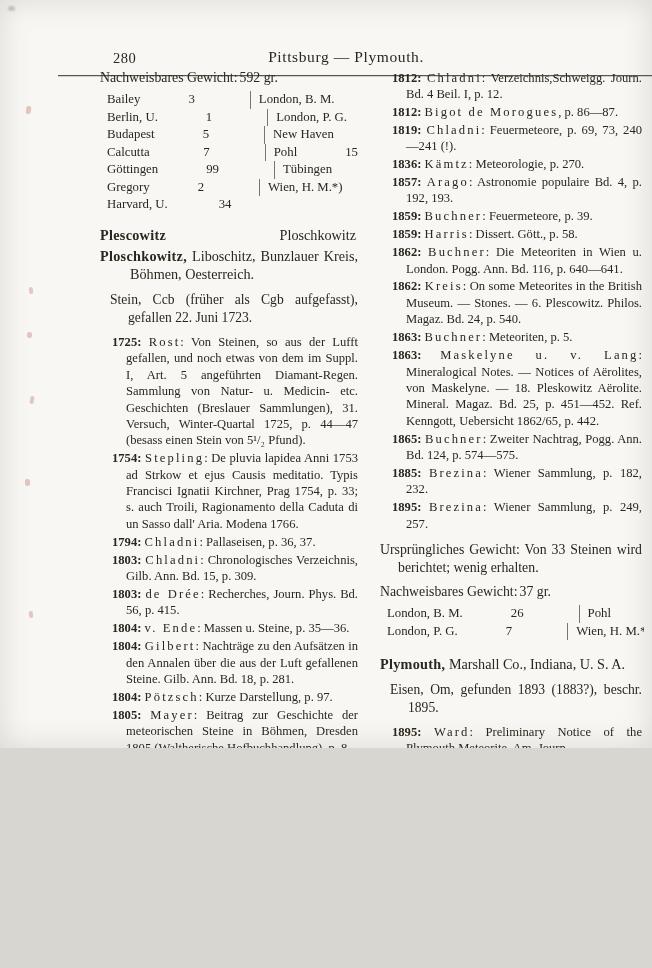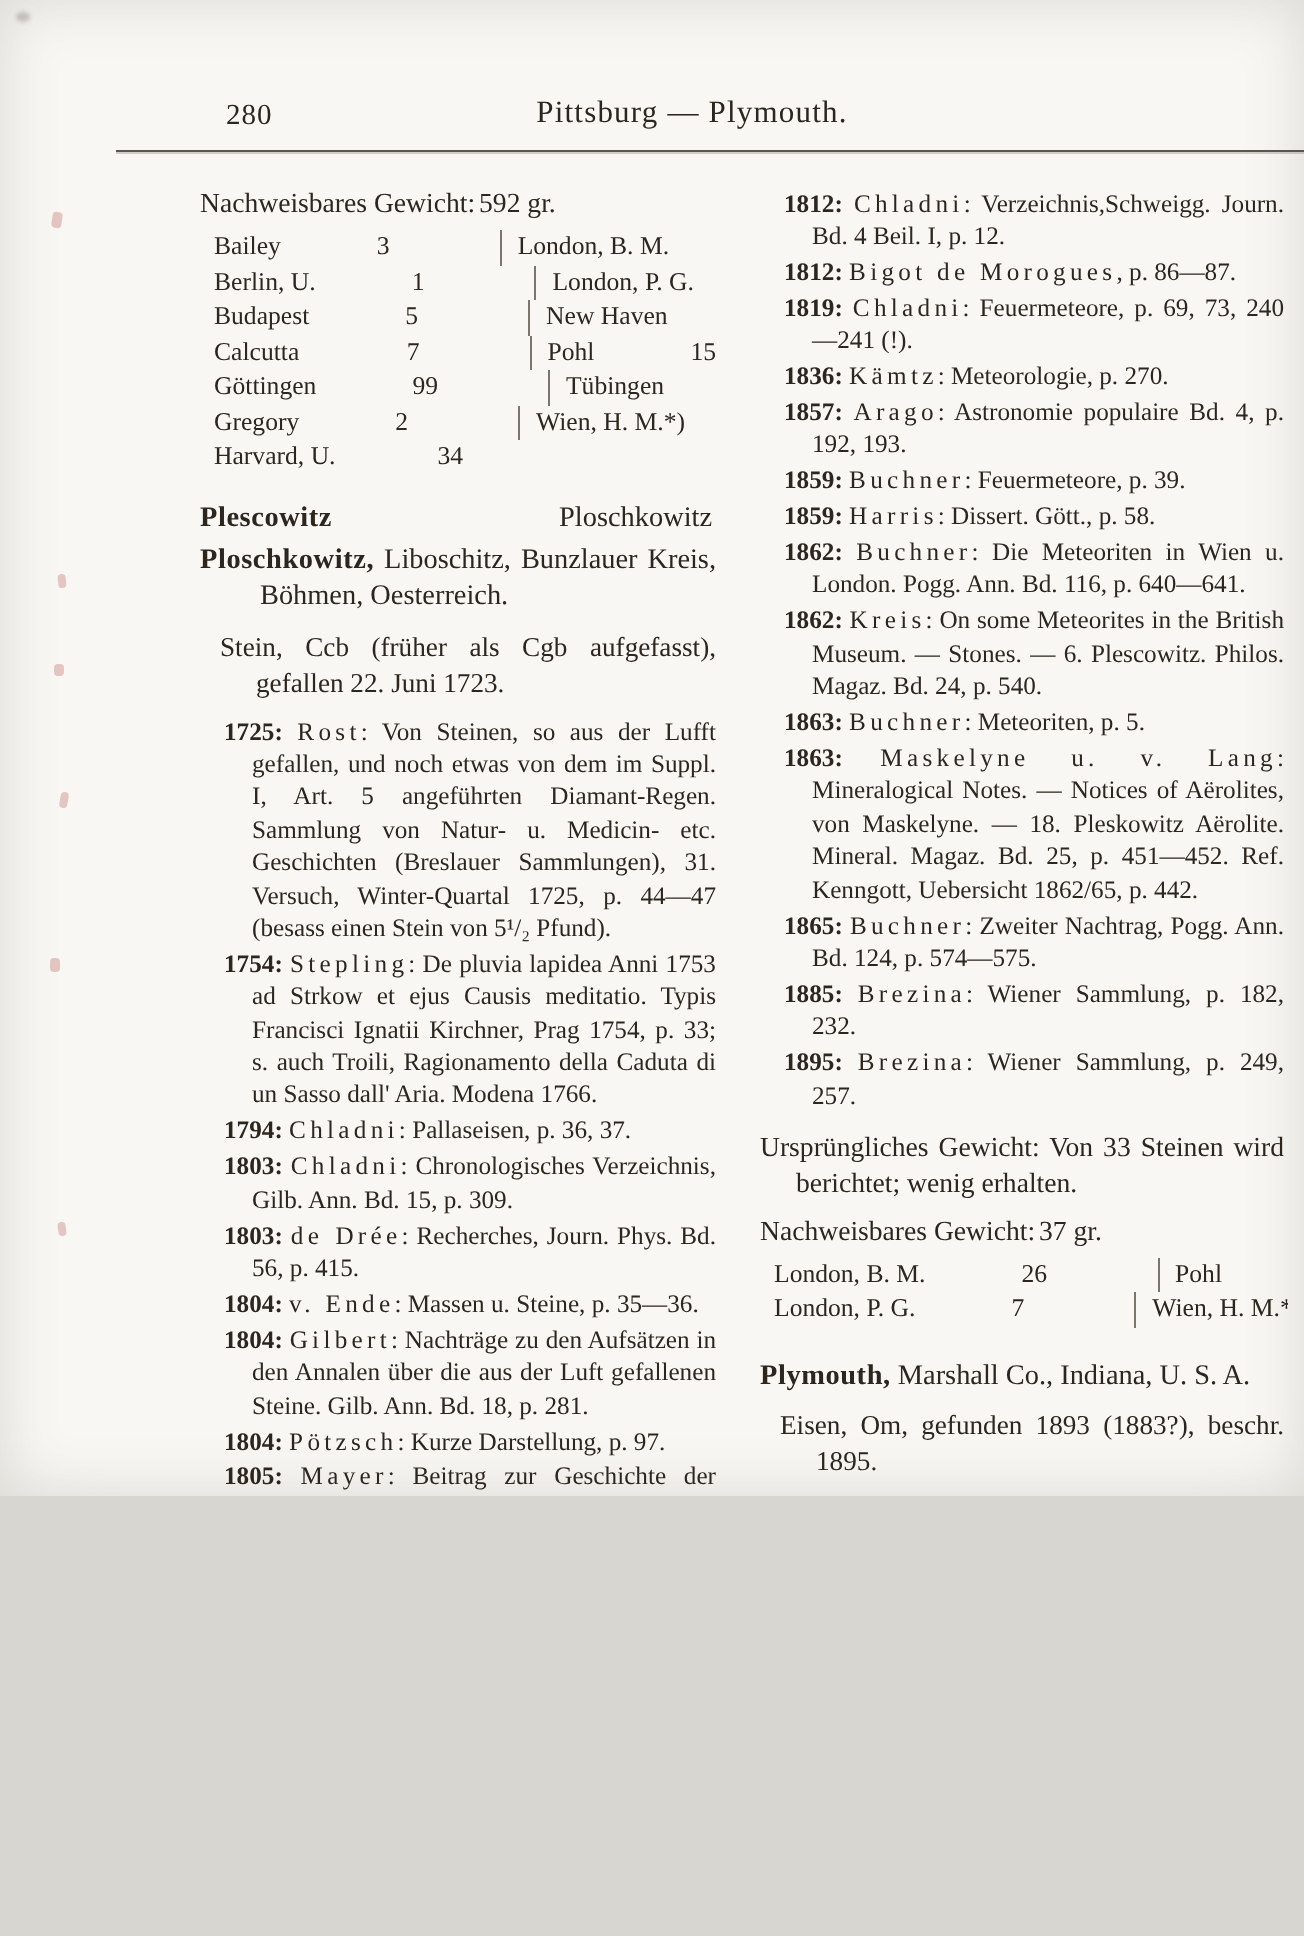--- a/index.html
+++ b/index.html
@@ -9,21 +9,21 @@
     color:#2c261e;
     font-family:"Liberation Serif","DejaVu Serif",serif;
     box-shadow:inset 0 0 30px rgba(90,85,75,.18);
   }
   
   .hdr{position:absolute;top:48px;left:0;right:0;height:22px;}
   .pagenum{position:absolute;left:113px;top:2px;font-size:14.5px;letter-spacing:.5px;}
   .runtitle{position:absolute;left:40px;right:0;text-align:center;font-size:15.5px;letter-spacing:.6px;}
   .hrule{position:absolute;top:75px;left:58px;right:0;height:1px;background:#5a564e;box-shadow:0 1px 0 rgba(90,86,78,.25);}
   
-  .columns{position:absolute;top:92px;left:100px;right:8px;bottom:14px;display:flex;align-items:flex-start;}
+  .columns{position:absolute;top:92px;left:100px;right:8px;bottom:14px;display:flex;align-items:center;}
   .col{overflow:hidden;}
   .col.left{width:258px;}
   .coldiv{width:1px;background:#6e6a62;margin:4px 11px 24px 10px;}
   .col.right{flex:1;padding-right:2px;}
   
   .w-heading{font-size:13.8px;margin:2px 0 5px 0;}
   .w-heading .wv-big{padding-left:2px;}
   .wtable{font-size:12.8px;margin:0 0 13px 7px;line-height:17.5px;}
   .wrow{display:flex;gap:48px;}
   .wn{flex:1.05;white-space:nowrap;}

